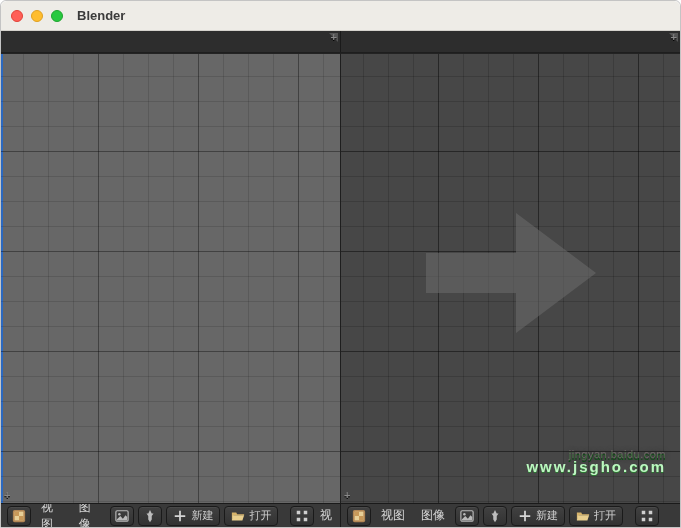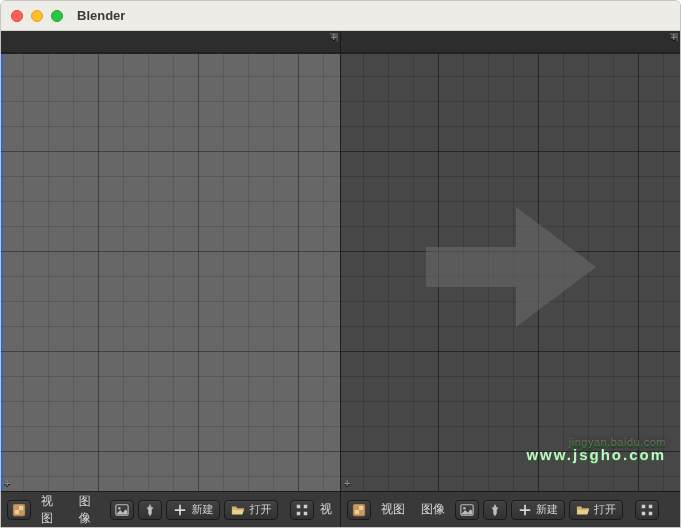--- a/index.html
+++ b/index.html
@@ -62,21 +62,21 @@
   .plus-bottom {
     position: absolute; bottom: 2px; left: 3px; color: #888; font-size: 11px; font-weight: bold;
     line-height: 1; text-shadow: 0 1px 0 #000;
   }
 
   .big-arrow { position: absolute; top: 50%; left: 50%; transform: translate(-50%, -54%); opacity: 0.55; }
   .big-arrow svg { display: block; }
 
   .blue-edge { position: absolute; top: 0; left: 0; width: 2px; height: 100%; background: #2669c9; opacity: .9; }
 
-  .toolbar-row { height: 36px; background: #393939; border-top: 1px solid #1a1a1a; display: flex; }
+  .toolbar-row { height: 24px; background: #393939; border-top: 1px solid #1a1a1a; display: flex; }
   .toolbar { flex: 1; display: flex; align-items: center; padding: 2px 6px; gap: 4px; overflow: hidden; position: relative; }
   .toolbar + .toolbar { border-left: 1px solid #1a1a1a; }
 
   .btn {
     height: 20px; background: linear-gradient(#414141, #323232);
     border: 1px solid #1a1a1a; border-radius: 4px; display: inline-flex;
     align-items: center; justify-content: center; padding: 0 6px;
     color: #cfcfcf; font-size: 11px; white-space: nowrap; cursor: pointer;
     box-shadow: inset 0 1px 0 rgba(255,255,255,0.05);
   }

